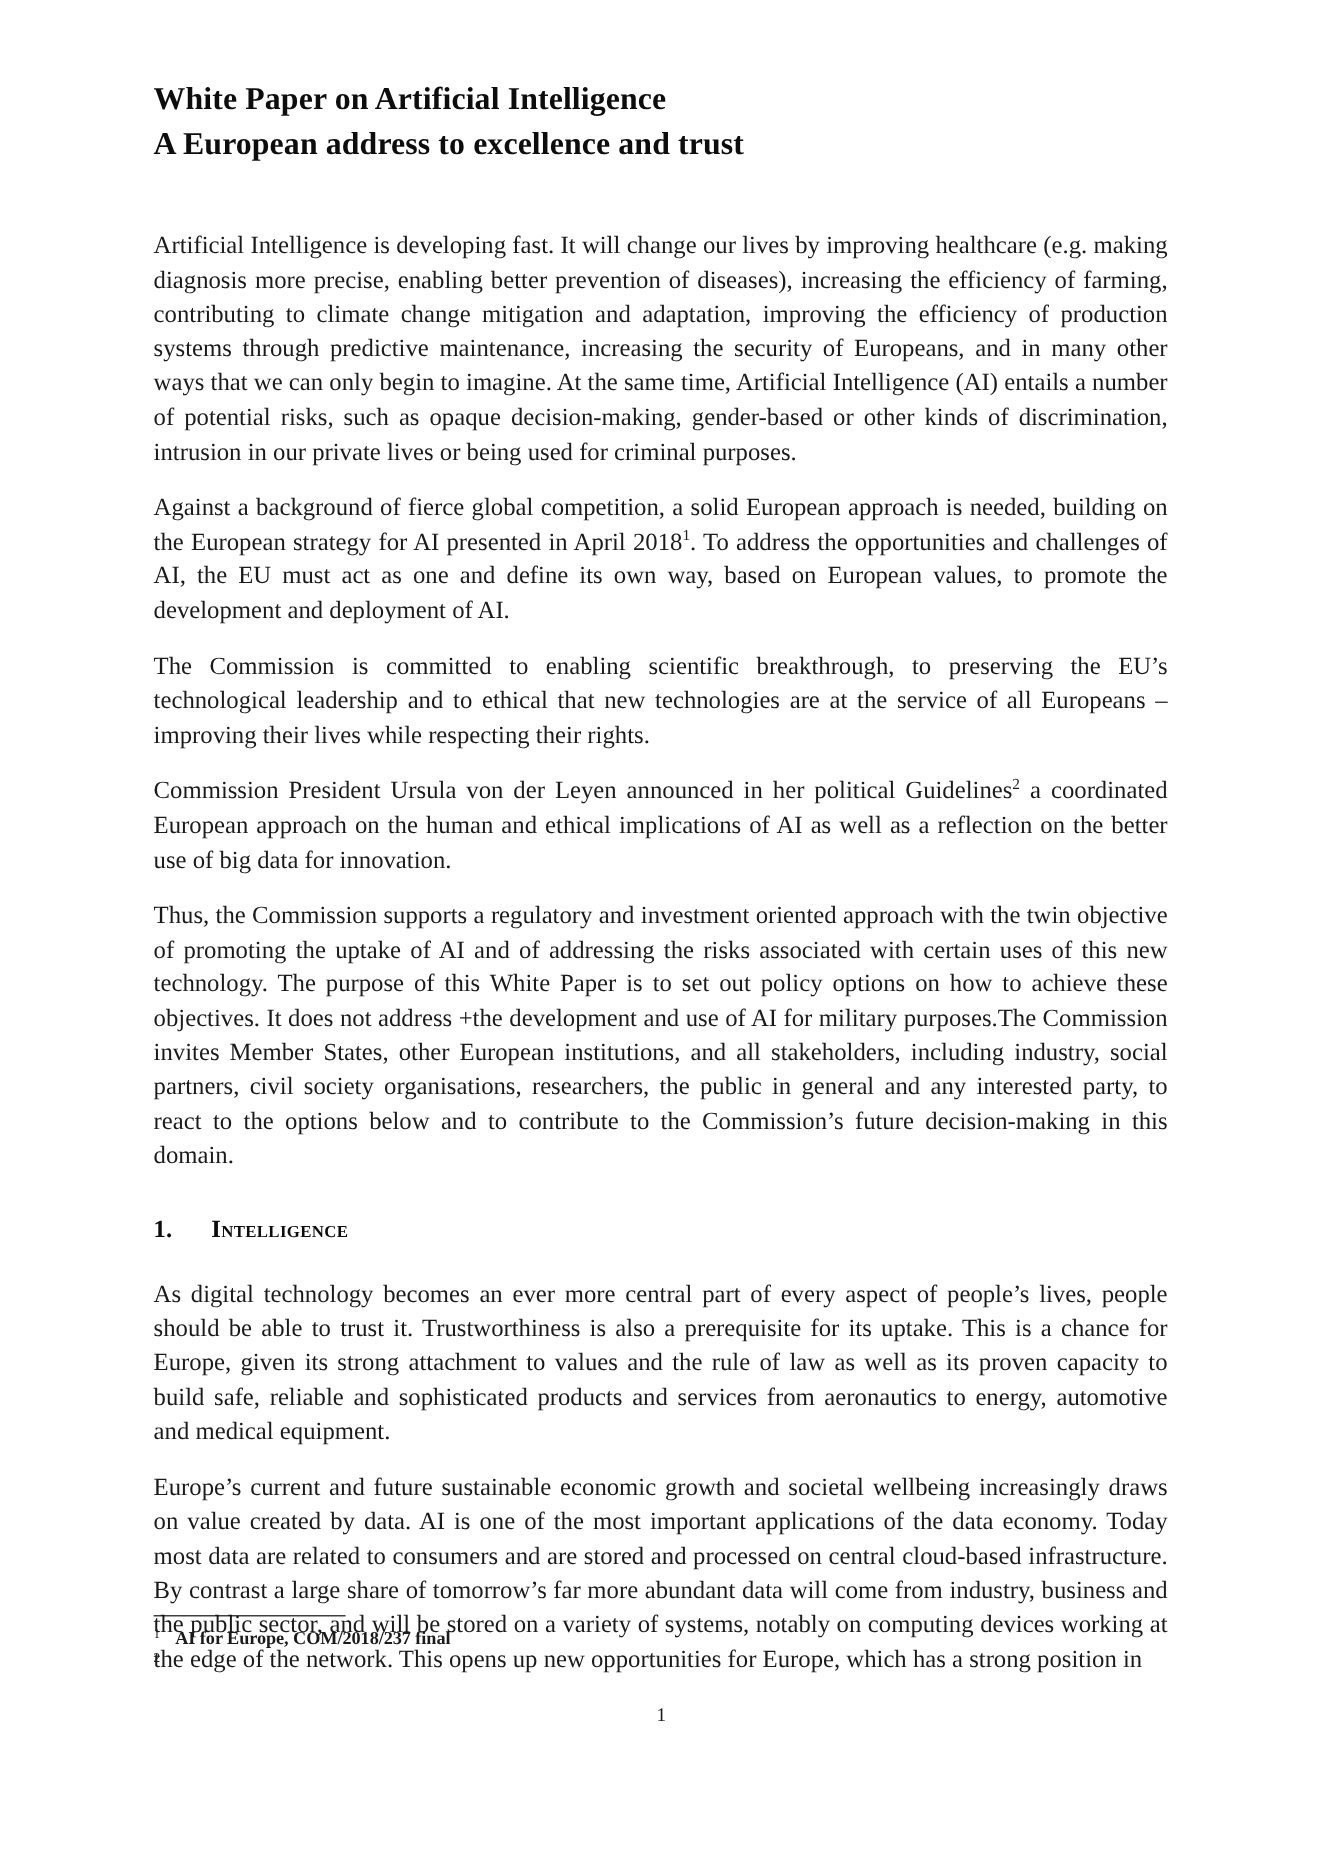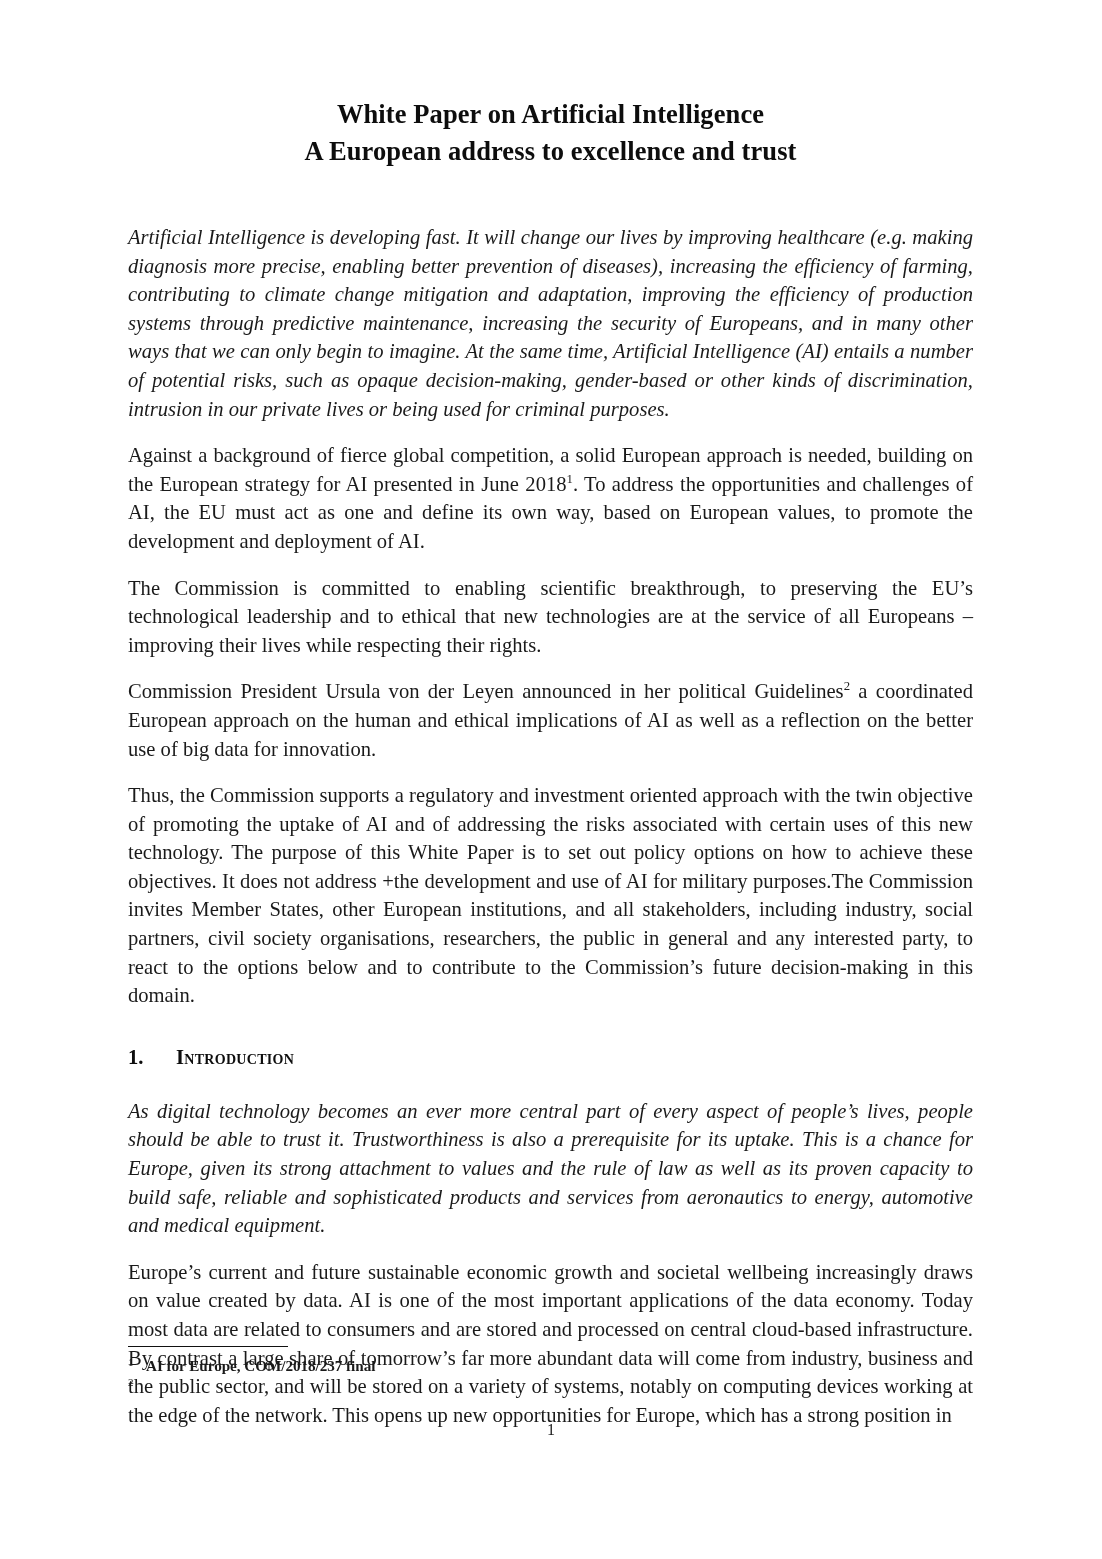--- a/index.html
+++ b/index.html
@@ -28,22 +28,21 @@
   
   .content {
     position: absolute;
     left: 128px;
     top: 0;
     width: 845px;
   }
 
   
   .title-block {
-    margin-top: 96px;
-    text-align: center;
+    margin-top: 64px;
   }
   .title-line {
     font-size: 26.5px;
     font-weight: bold;
     line-height: 37px;
     letter-spacing: 0.1px;
     color: #0d0d0d;
   }
 
   
@@ -51,21 +50,20 @@
     font-size: 20.6px;
     line-height: 28.6px;
     text-align: justify;
     text-justify: inter-word;
     margin: 0 0 18px 0;
     color: #1a1a1a;
     hyphens: none;
   }
   .para:first-of-type {
     margin-top: 0;
-    font-style: italic;
   }
   #para-block {
     margin-top: 53px;
   }
 
   sup {
     font-size: 0.62em;
     vertical-align: super;
     line-height: 0;
   }
@@ -143,33 +141,33 @@
 
     <div class="title-block">
       <div class="title-line">White Paper on Artificial Intelligence</div>
       <div class="title-line">A European address to excellence and trust</div>
     </div>
 
     <div id="para-block">
 
       <p class="para">Artificial Intelligence is developing fast. It will change our lives by improving healthcare (e.g. making diagnosis more precise, enabling better prevention of diseases), increasing the efficiency of farming, contributing to climate change mitigation and adaptation, improving the efficiency of production systems through predictive maintenance, increasing the security of Europeans, and in many other ways that we can only begin to imagine. At the same time, Artificial Intelligence (AI) entails a number of potential risks, such as opaque decision-making, gender-based or other kinds of discrimination, intrusion in our private lives or being used for criminal purposes.</p>
 
-      <p class="para"><span>Against a background of fierce global competition, a solid European approach is needed, building on the European strategy for AI presented in June 2018</span><sup>1</sup><span>. To address the opportunities and challenges of AI, the EU must act as one and define its own way, based on European values, to promote the development and deployment of AI.</span></p>
+      <p class="para"><span>Against a background of fierce global competition, a solid European approach is needed, building on the European strategy for AI presented in April 2018</span><sup>1</sup><span>. To address the opportunities and challenges of AI, the EU must act as one and define its own way, based on European values, to promote the development and deployment of AI.</span></p>
 
       <p class="para">The Commission is committed to enabling scientific breakthrough, to preserving the EU’s technological leadership and to ethical that new technologies are at the service of all Europeans – improving their lives while respecting their rights.</p>
 
       <p class="para"><span>Commission President Ursula von der Leyen announced in her political Guidelines</span><sup>2</sup><span> a coordinated European approach on the human and ethical implications of AI as well as a reflection on the better use of big data for innovation.</span></p>
 
       <p class="para">Thus, the Commission supports a regulatory and investment oriented approach with the twin objective of promoting the uptake of AI and of addressing the risks associated with certain uses of this new technology. The purpose of this White Paper is to set out policy options on how to achieve these objectives. It does not address +the development and use of AI for military purposes.The Commission invites Member States, other European institutions, and all stakeholders, including industry, social partners, civil society organisations, researchers, the public in general and any interested party, to react to the options below and to contribute to the Commission’s future decision-making in this domain.</p>
 
     </div>
 
     <div class="section-heading">
       <span class="section-number">1.</span>
-      <span class="section-title">Introduction</span>
+      <span class="section-title">Intelligence</span>
     </div>
 
     <div>
       <p class="para">As digital technology becomes an ever more central part of every aspect of people’s lives, people should be able to trust it. Trustworthiness is also a prerequisite for its uptake. This is a chance for Europe, given its strong attachment to values and the rule of law as well as its proven capacity to build safe, reliable and sophisticated products and services from aeronautics to energy, automotive and medical equipment.</p>
       <p class="para">Europe’s current and future sustainable economic growth and societal wellbeing increasingly draws on value created by data. AI is one of the most important applications of the data economy. Today most data are related to consumers and are stored and processed on central cloud-based infrastructure. By contrast a large share of tomorrow’s far more abundant data will come from industry, business and the public sector, and will be stored on a variety of systems, notably on computing devices working at the edge of the network. This opens up new opportunities for Europe, which has a strong position in</p>
     </div>
 
   </div>
 
   <div class="footnotes">

